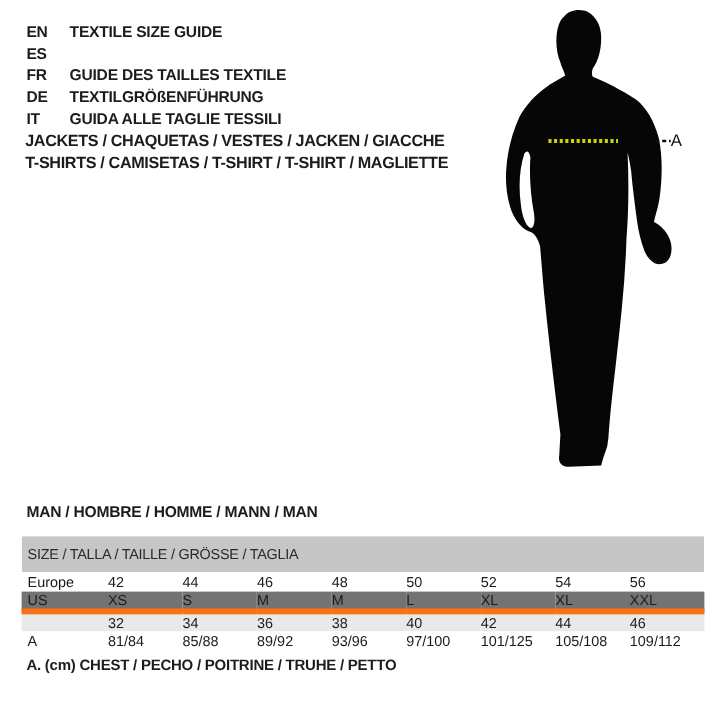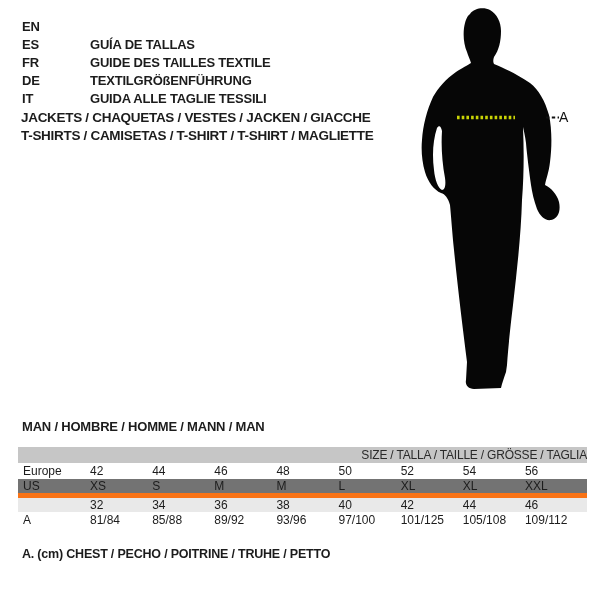--- a/index.html
+++ b/index.html
@@ -3,60 +3,60 @@
 <meta charset="utf-8">
 <style>
   * { margin:0; padding:0; box-sizing:border-box; }
   html,body { background:#fff; }
   .canvas {
     position:relative; width:600px; height:600px; background:#ffffff;
     font-family:"Liberation Sans", sans-serif; color:#1c1c1c; overflow:hidden;
   }
   
   .lang-block { position:absolute; left:22px; top:17px; }
-  .lang-row { display:flex; height:18px; align-items:center;gap:32px; }
+  .lang-row { display:flex; height:18px; align-items:center; }
   .lang-code { width:36px; font-weight:700; font-size:13px; letter-spacing:-0.2px; }
   .lang-label { font-weight:700; font-size:13px; letter-spacing:-0.2px; white-space:nowrap; }
   
   .category-block { position:absolute; left:21px; top:110px; }
   .category-line { height:18px; font-weight:700; font-size:13.5px; letter-spacing:-0.3px; white-space:nowrap; }
   
   .figure-wrap { position:absolute; left:380px; top:0; width:220px; height:420px; }
   .figure-wrap svg { display:block; width:220px; height:420px; }
   .measure-label { position:absolute; left:179px; top:109px; font-size:14px; font-weight:400; color:#111; }
   
   .section-title { position:absolute; left:22px; top:419px; font-weight:700; font-size:13px; letter-spacing:-0.2px; line-height:15px; white-space:nowrap; }
   
   .size-table {
     position:absolute; left:18px; top:447px; width:569px;
     border-collapse:collapse; table-layout:fixed; font-size:12px; color:#1c1c1c;
   }
   .size-table col.label-col { width:72px; }
   .size-table th {
-    height:16px; font-weight:400; text-align:right; padding:0 0 0 5px;
+    height:30px; font-weight:400; text-align:left; padding:0 0 0 5px;
     font-size:12px; color:#2a2a2a; letter-spacing:-0.2px; white-space:nowrap; overflow:hidden;
   }
   .size-table td { height:16px; text-align:left; font-weight:400; }
   .size-table td.row-label { text-align:left; padding-left:5px; }
   .size-table tr.row-sep td { border-top:5px solid #f97316; }
   
   .footnote { position:absolute; left:22px; top:547px; font-weight:700; font-size:12.5px; letter-spacing:-0.2px; line-height:14px; white-space:nowrap; }
 </style>
 </head>
 <body>
 
 <div class="canvas">
 
   <div class="lang-block">
     <div class="lang-row">
       <span class="lang-code">EN</span>
+      <span class="lang-label">TEXTILE SIZE GUIDE</span>
     </div>
     <div class="lang-row">
       <span class="lang-code">ES</span>
-      <span class="lang-label">GUÍA DE TALLAS</span>
     </div>
     <div class="lang-row">
       <span class="lang-code">FR</span>
       <span class="lang-label">GUIDE DES TAILLES TEXTILE</span>
     </div>
     <div class="lang-row">
       <span class="lang-code">DE</span>
       <span class="lang-label">TEXTILGRÖßENFÜHRUNG</span>
     </div>
     <div class="lang-row">

